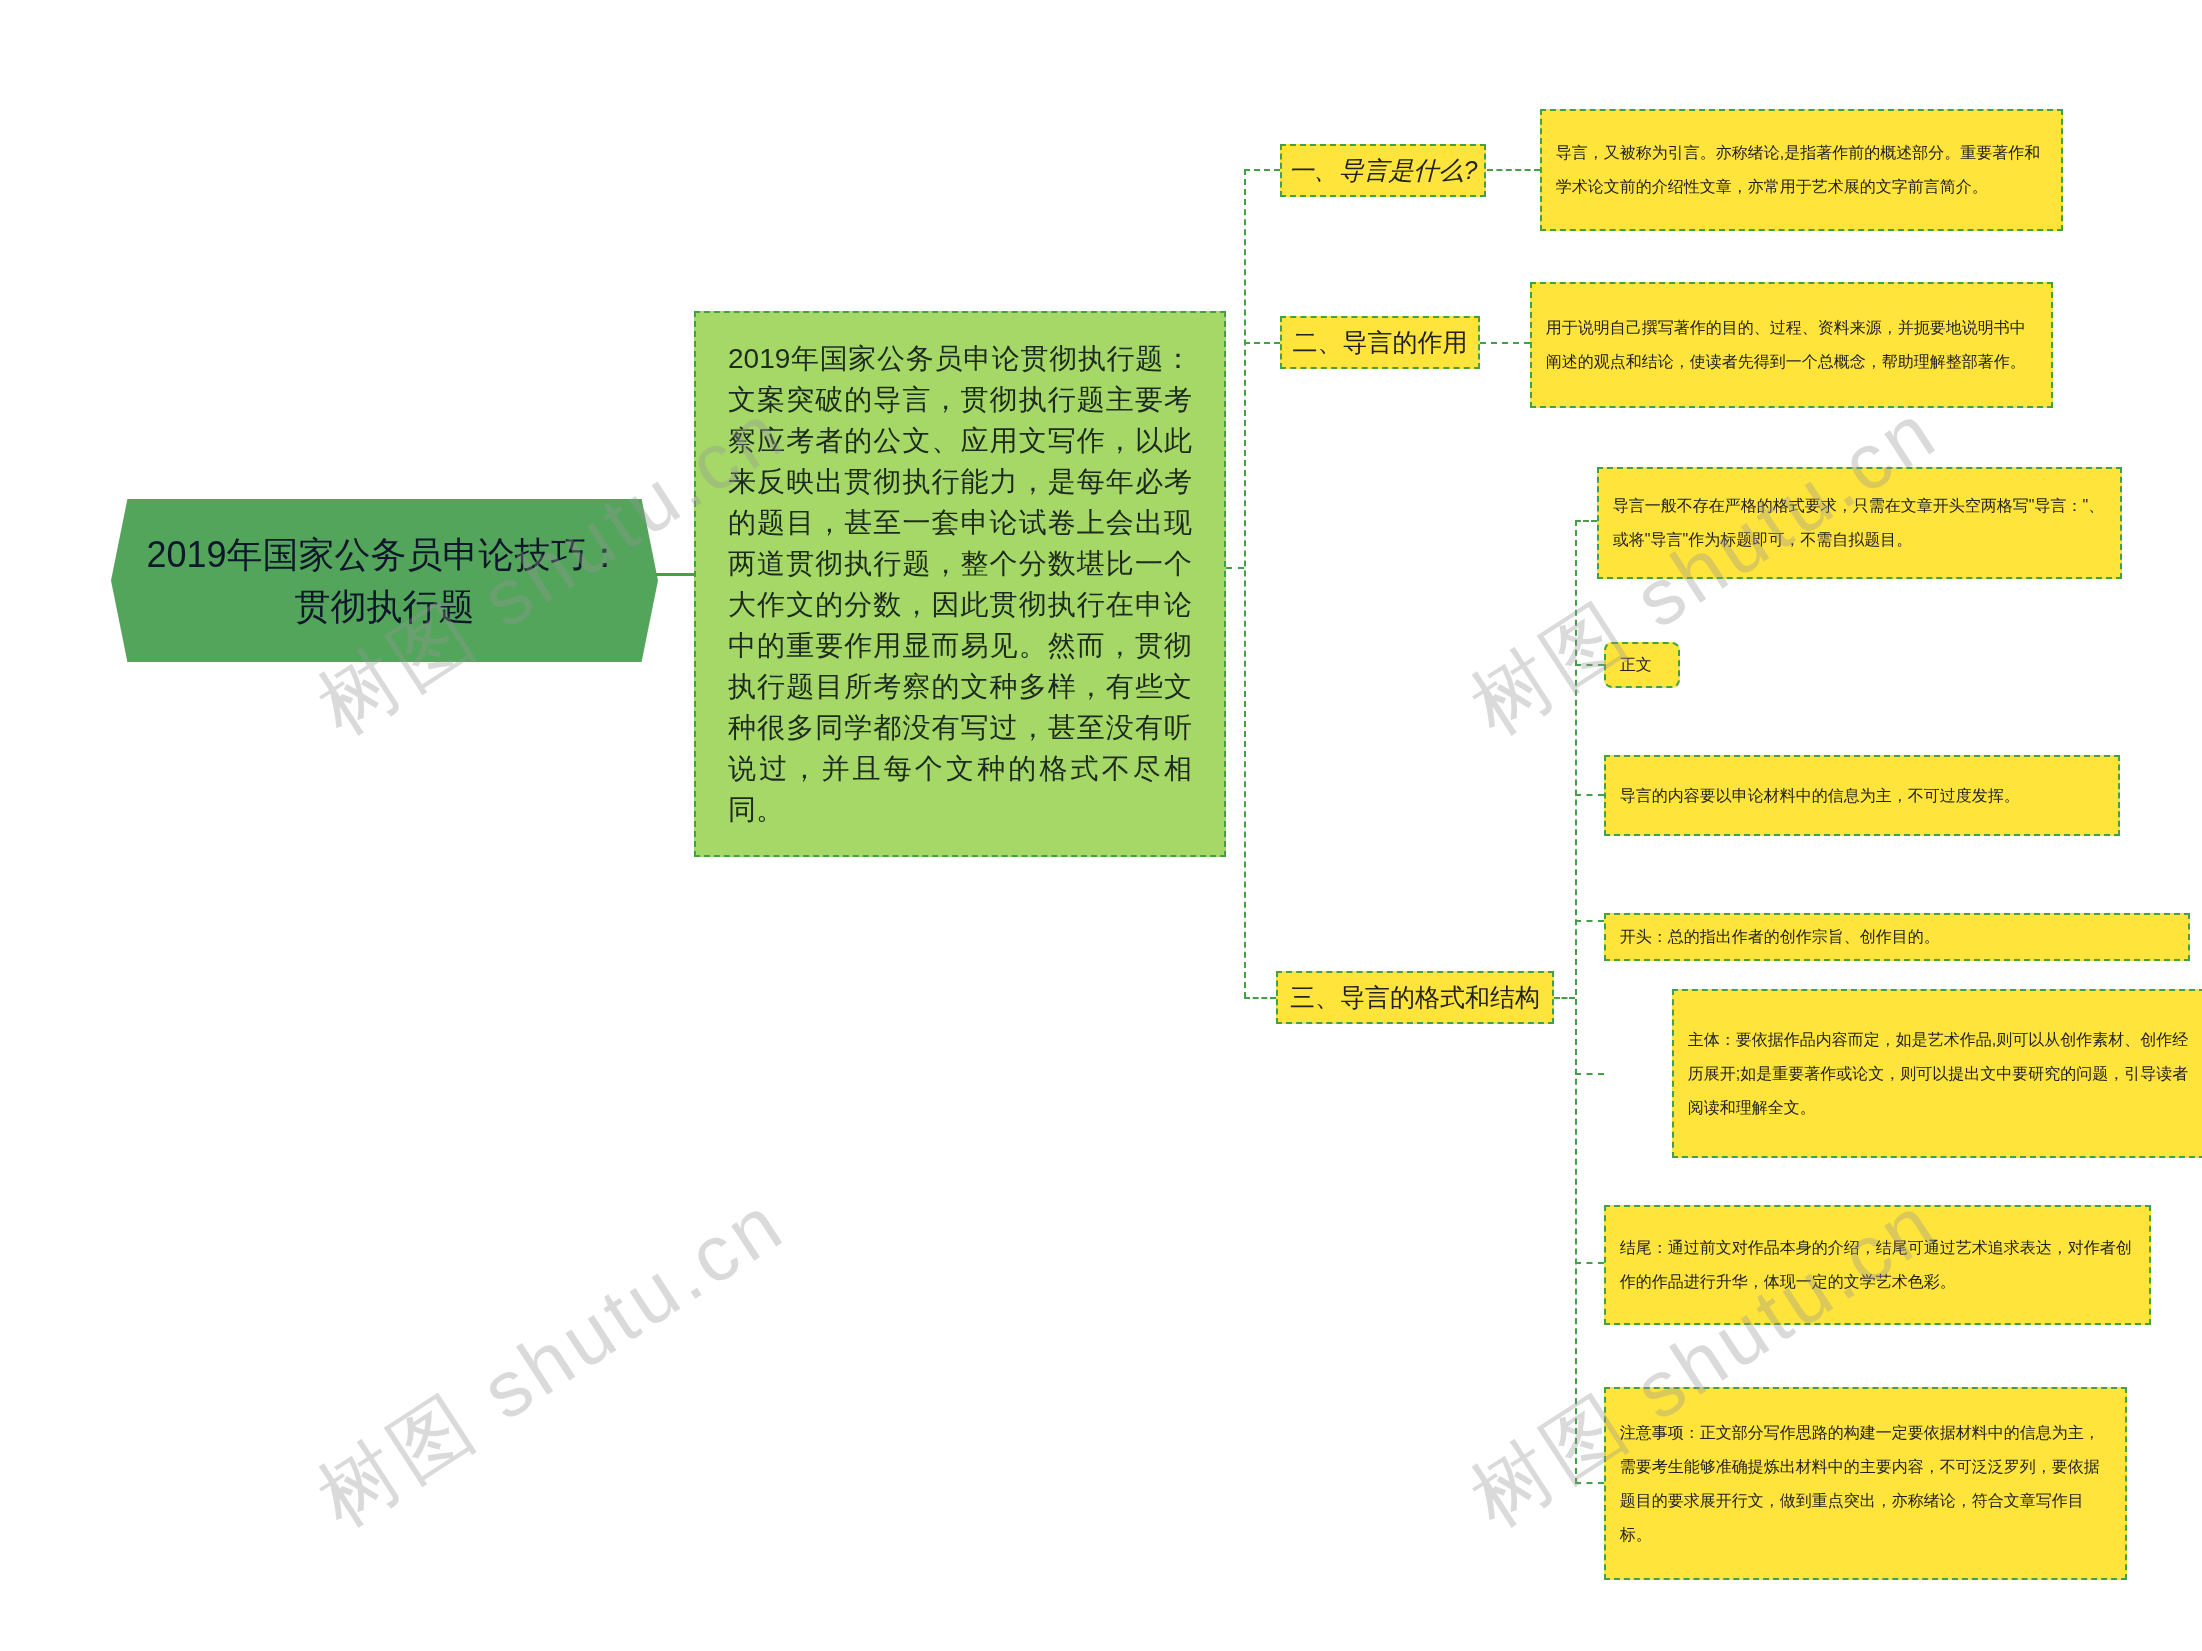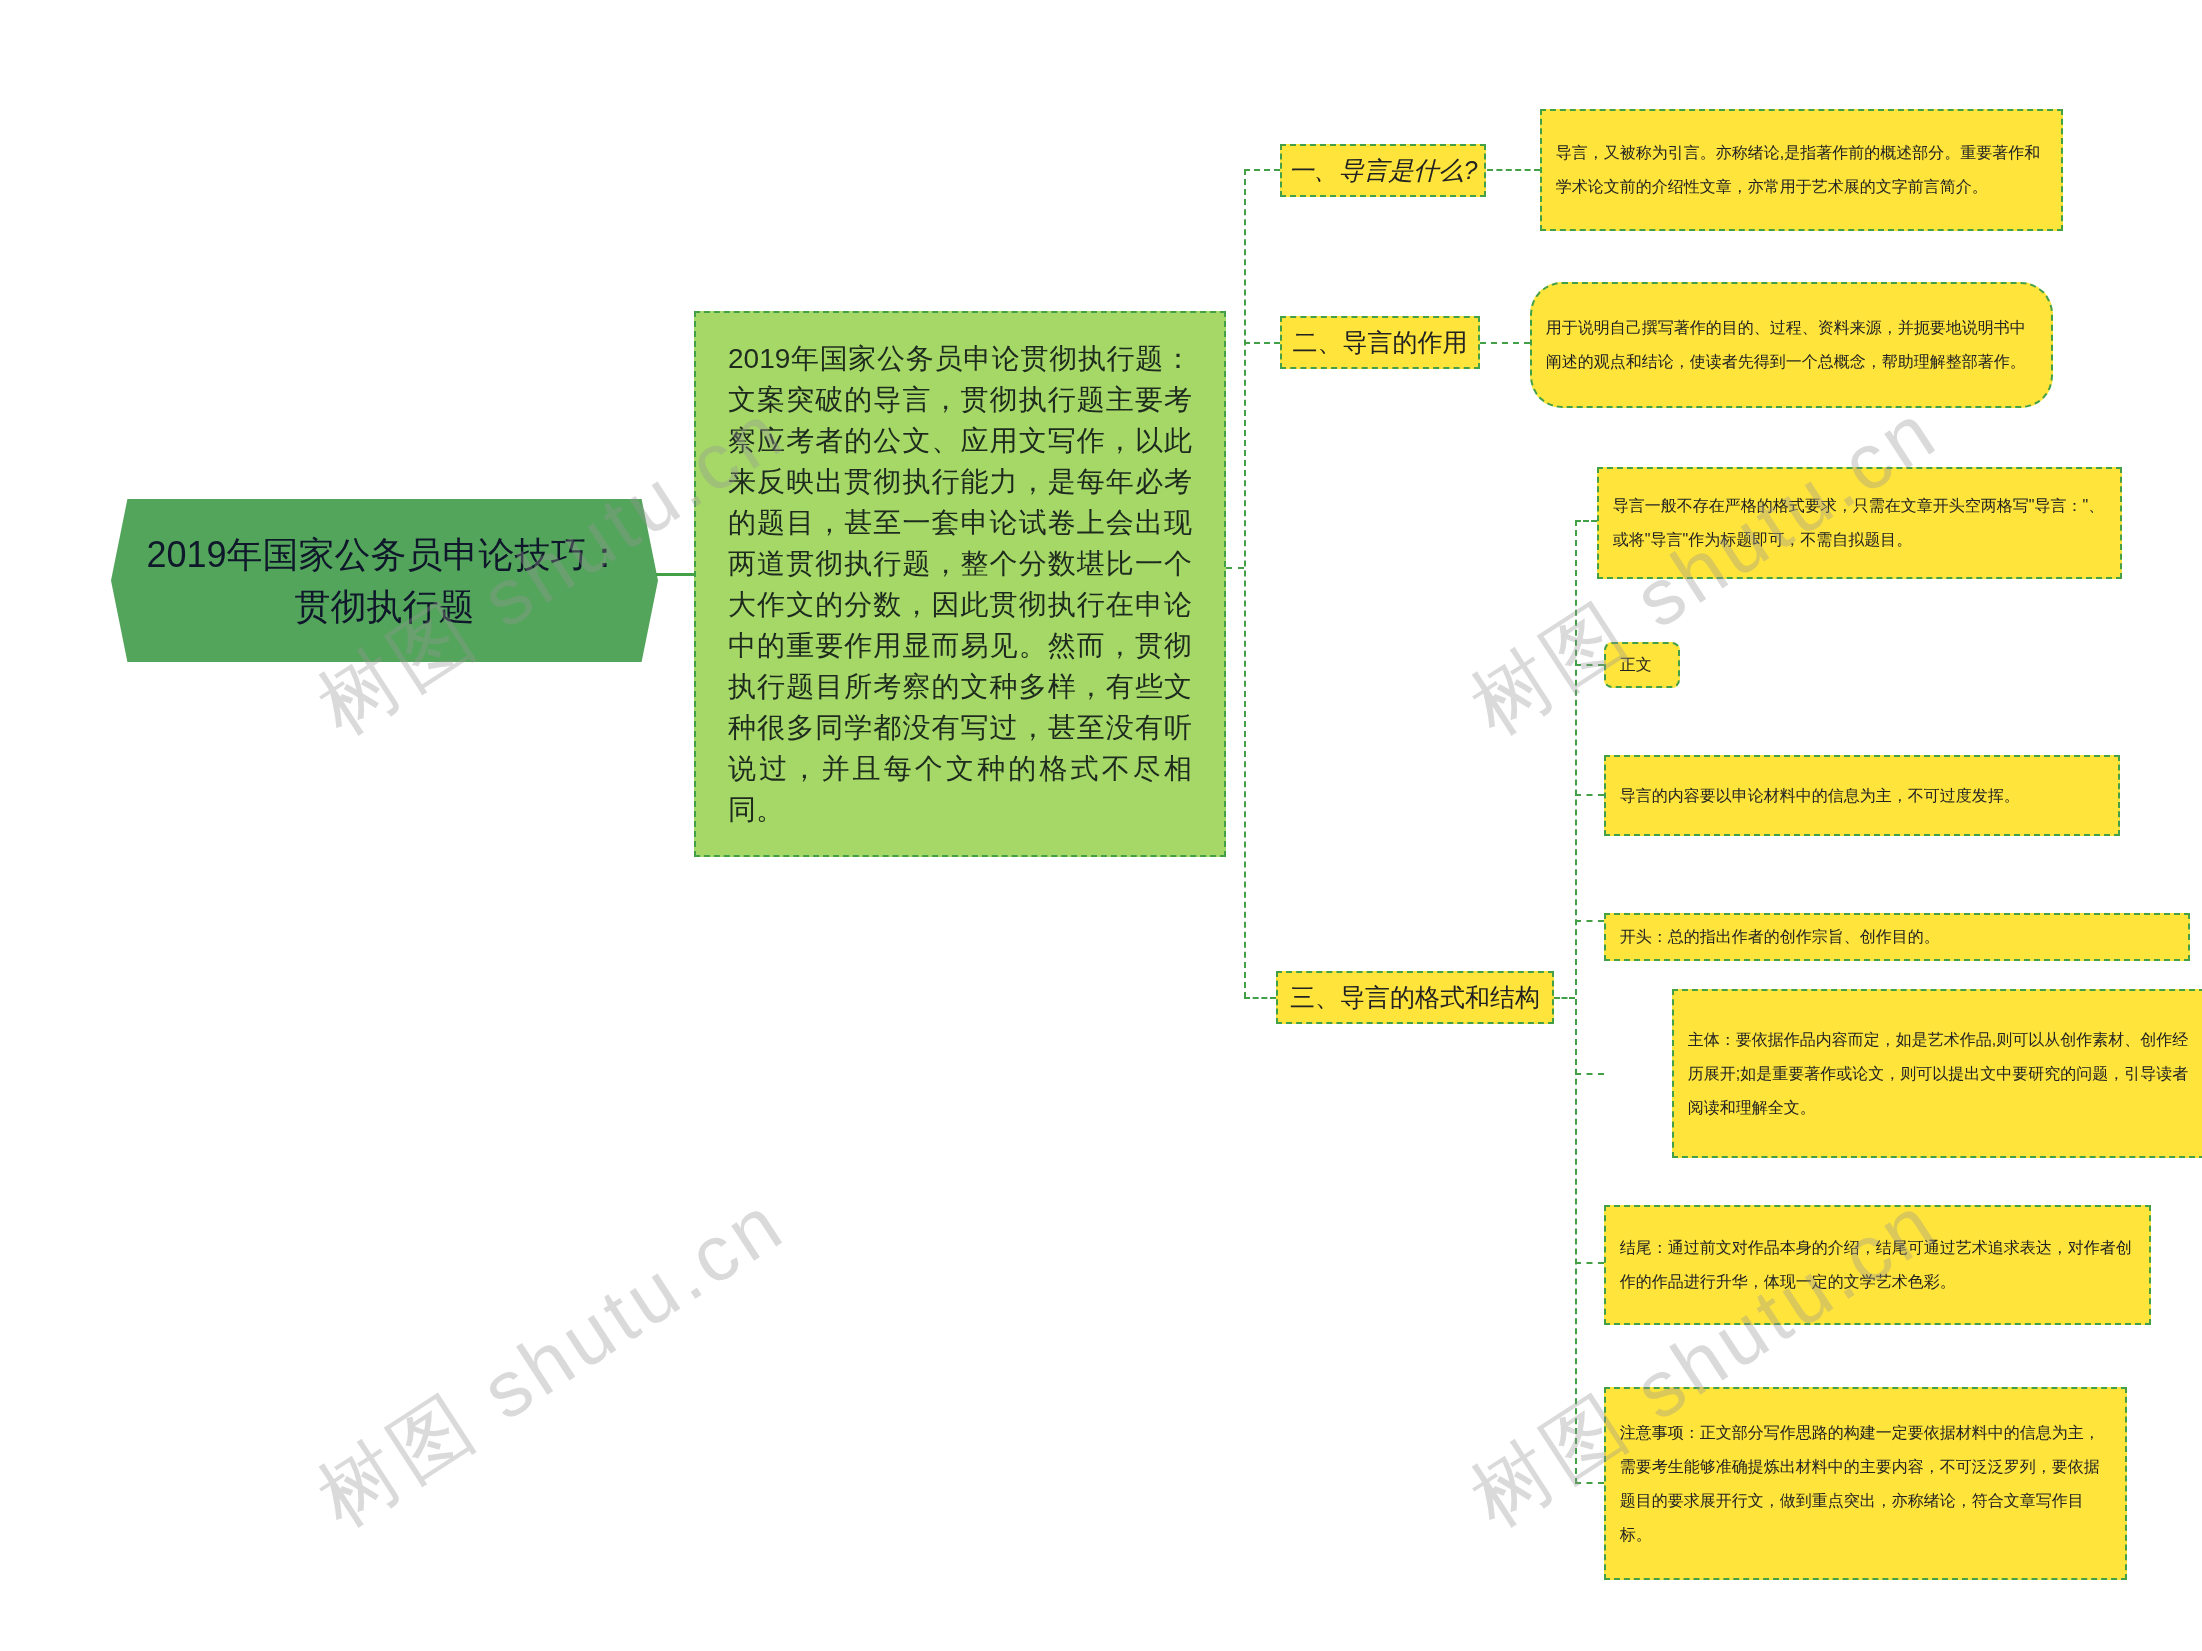--- a/index.html
+++ b/index.html
@@ -67,21 +67,21 @@
   </div>
   <div class="hline" style="left:1487px;top:169px;width:53px;"></div>
   <div class="ybox" style="left:1540px;top:109px;width:523px;height:122px;">
     <span>导言，又被称为引言。亦称绪论,是指著作前的概述部分。重要著作和学术论文前的介绍性文章，亦常用于艺术展的文字前言简介。</span>
   </div>
 
   <div class="ylabel" style="left:1280px;top:316px;width:200px;height:53px;">
     <span>二、导言的作用</span>
   </div>
   <div class="hline" style="left:1480px;top:342px;width:50px;"></div>
-  <div class="ybox" style="left:1530px;top:282px;width:523px;height:126px;border-radius:32px;">
+  <div class="ybox" style="left:1530px;top:282px;width:523px;height:126px;">
     <span>用于说明自己撰写著作的目的、过程、资料来源，并扼要地说明书中阐述的观点和结论，使读者先得到一个总概念，帮助理解整部著作。</span>
   </div>
 
   <div class="ylabel" style="left:1276px;top:971px;width:278px;height:53px;">
     <span>三、导言的格式和结构</span>
   </div>
   <div class="hline" style="left:1554px;top:997px;width:20.6px;"></div>
   <div class="vline" style="left:1575px;top:520px;height:964px;"></div>
 
   <div class="hline" style="left:1575px;top:520px;width:22.4px;"></div>

